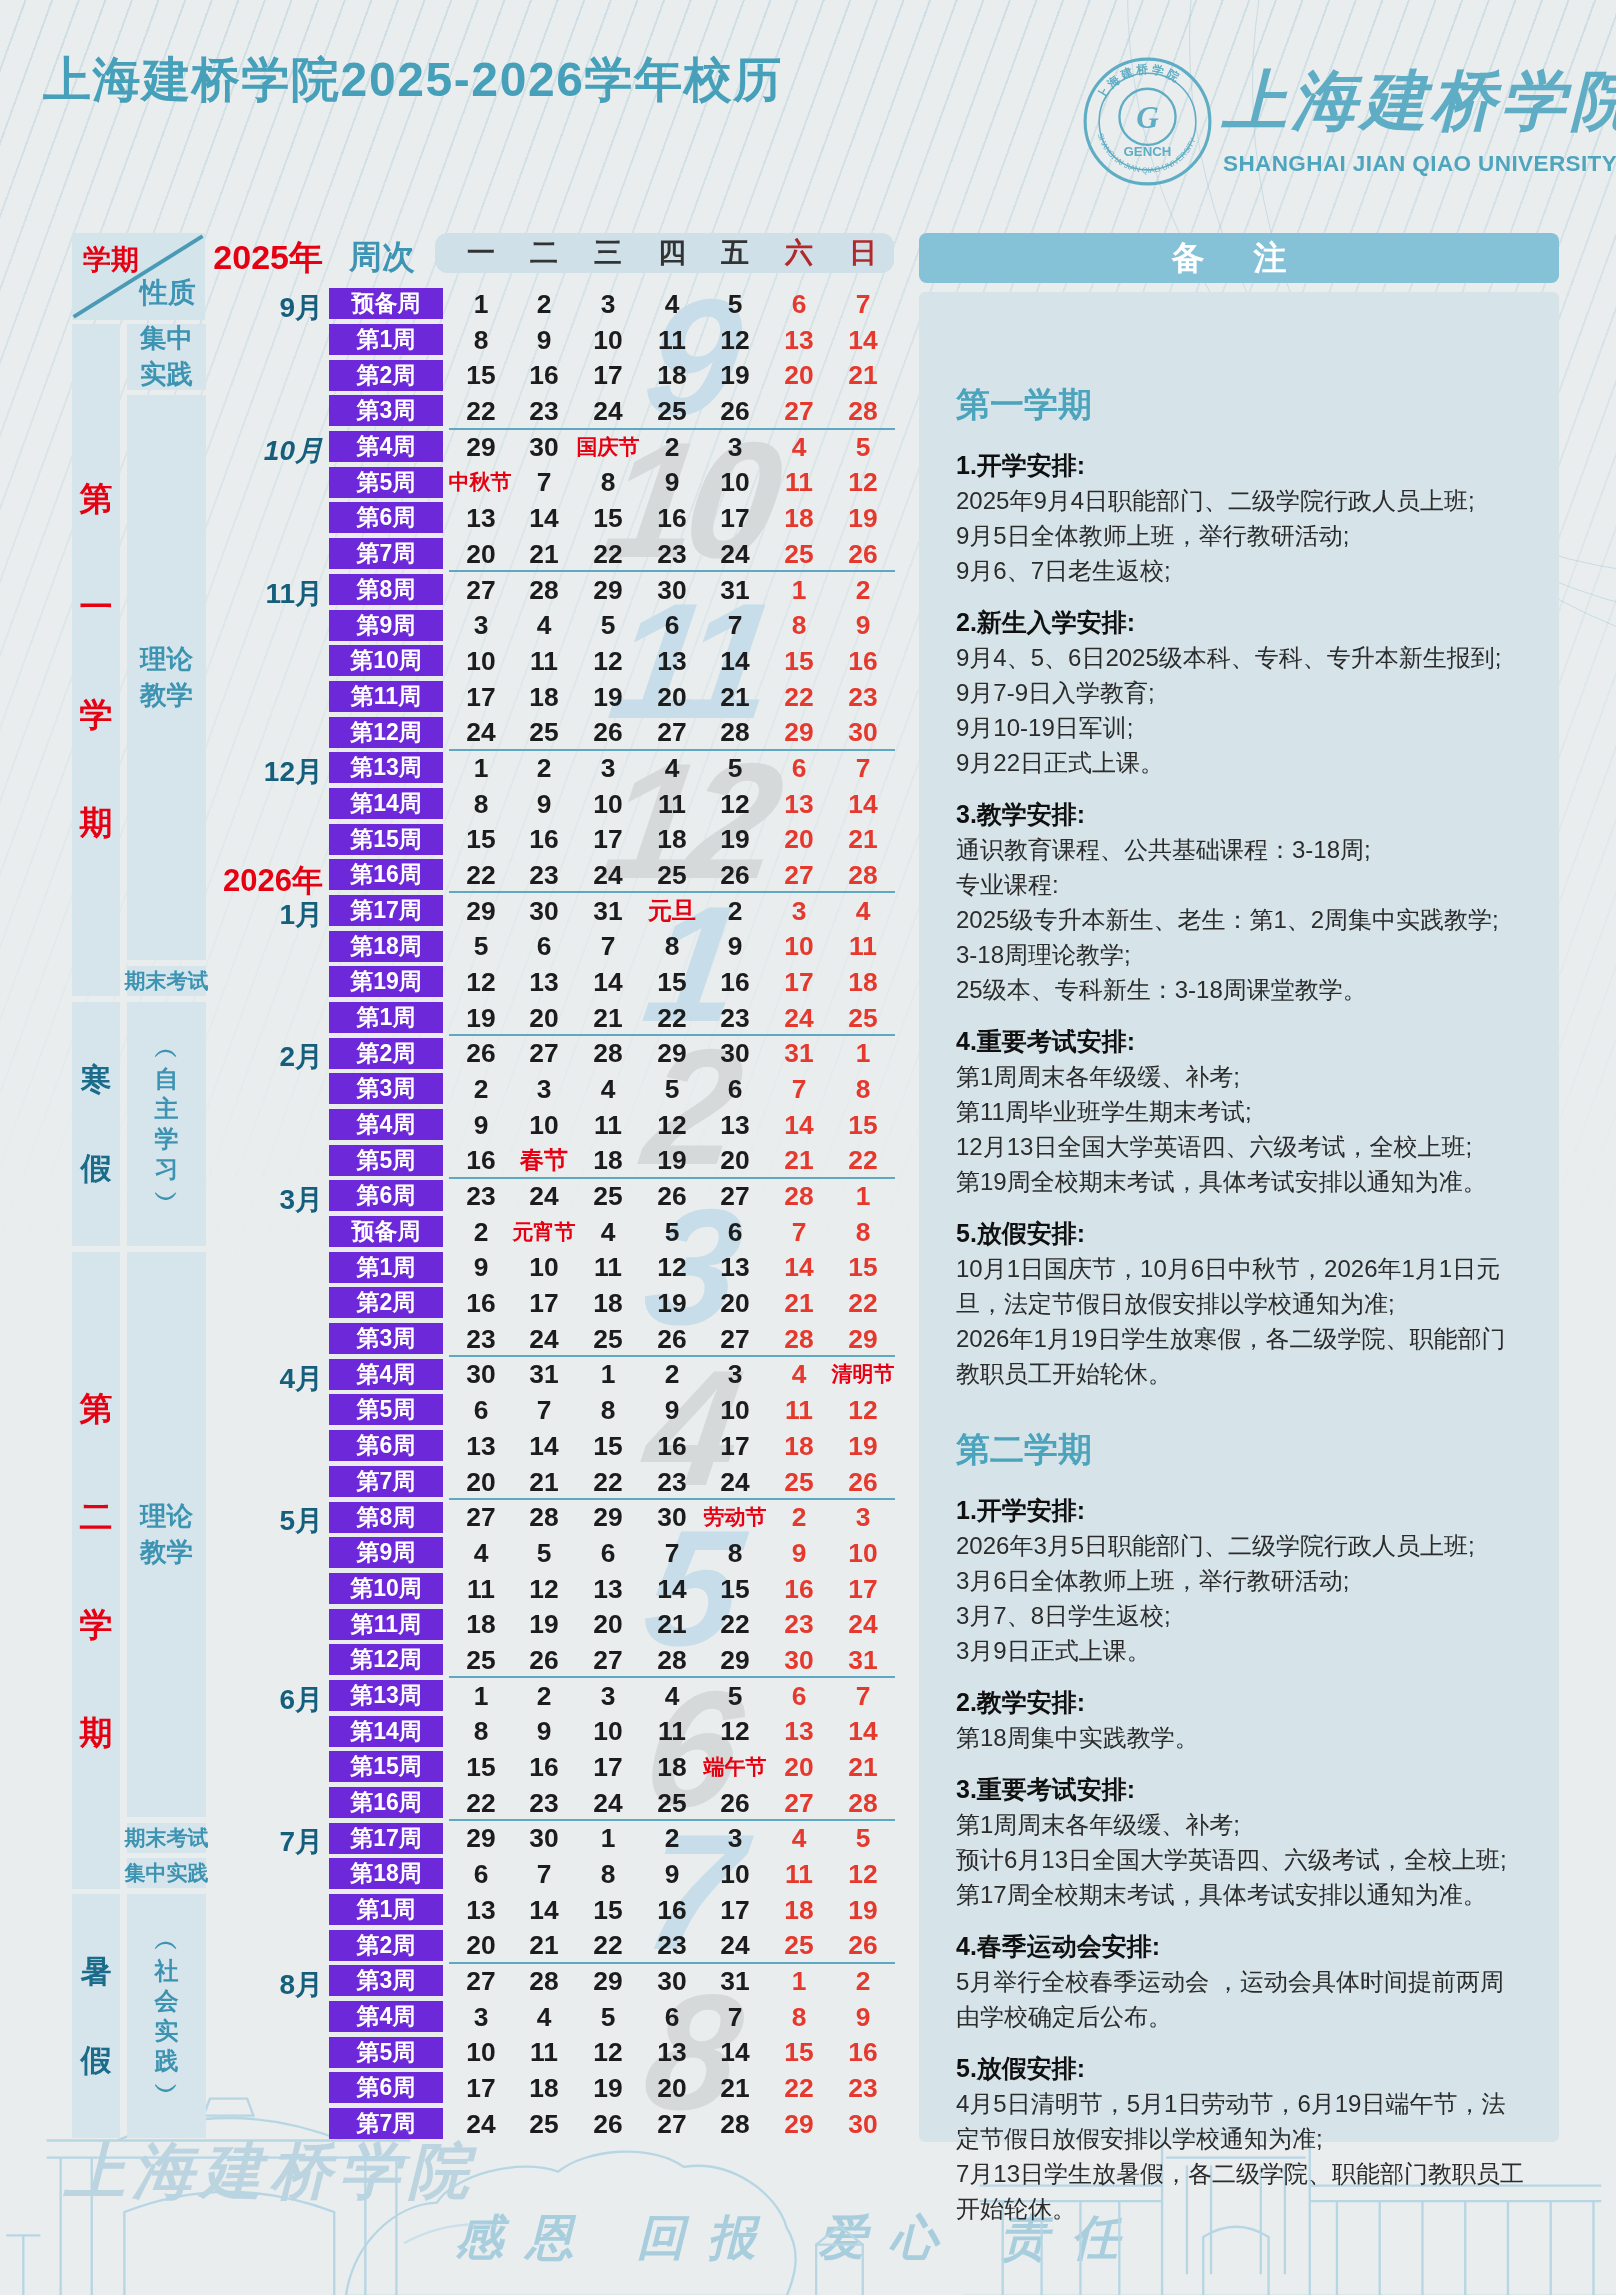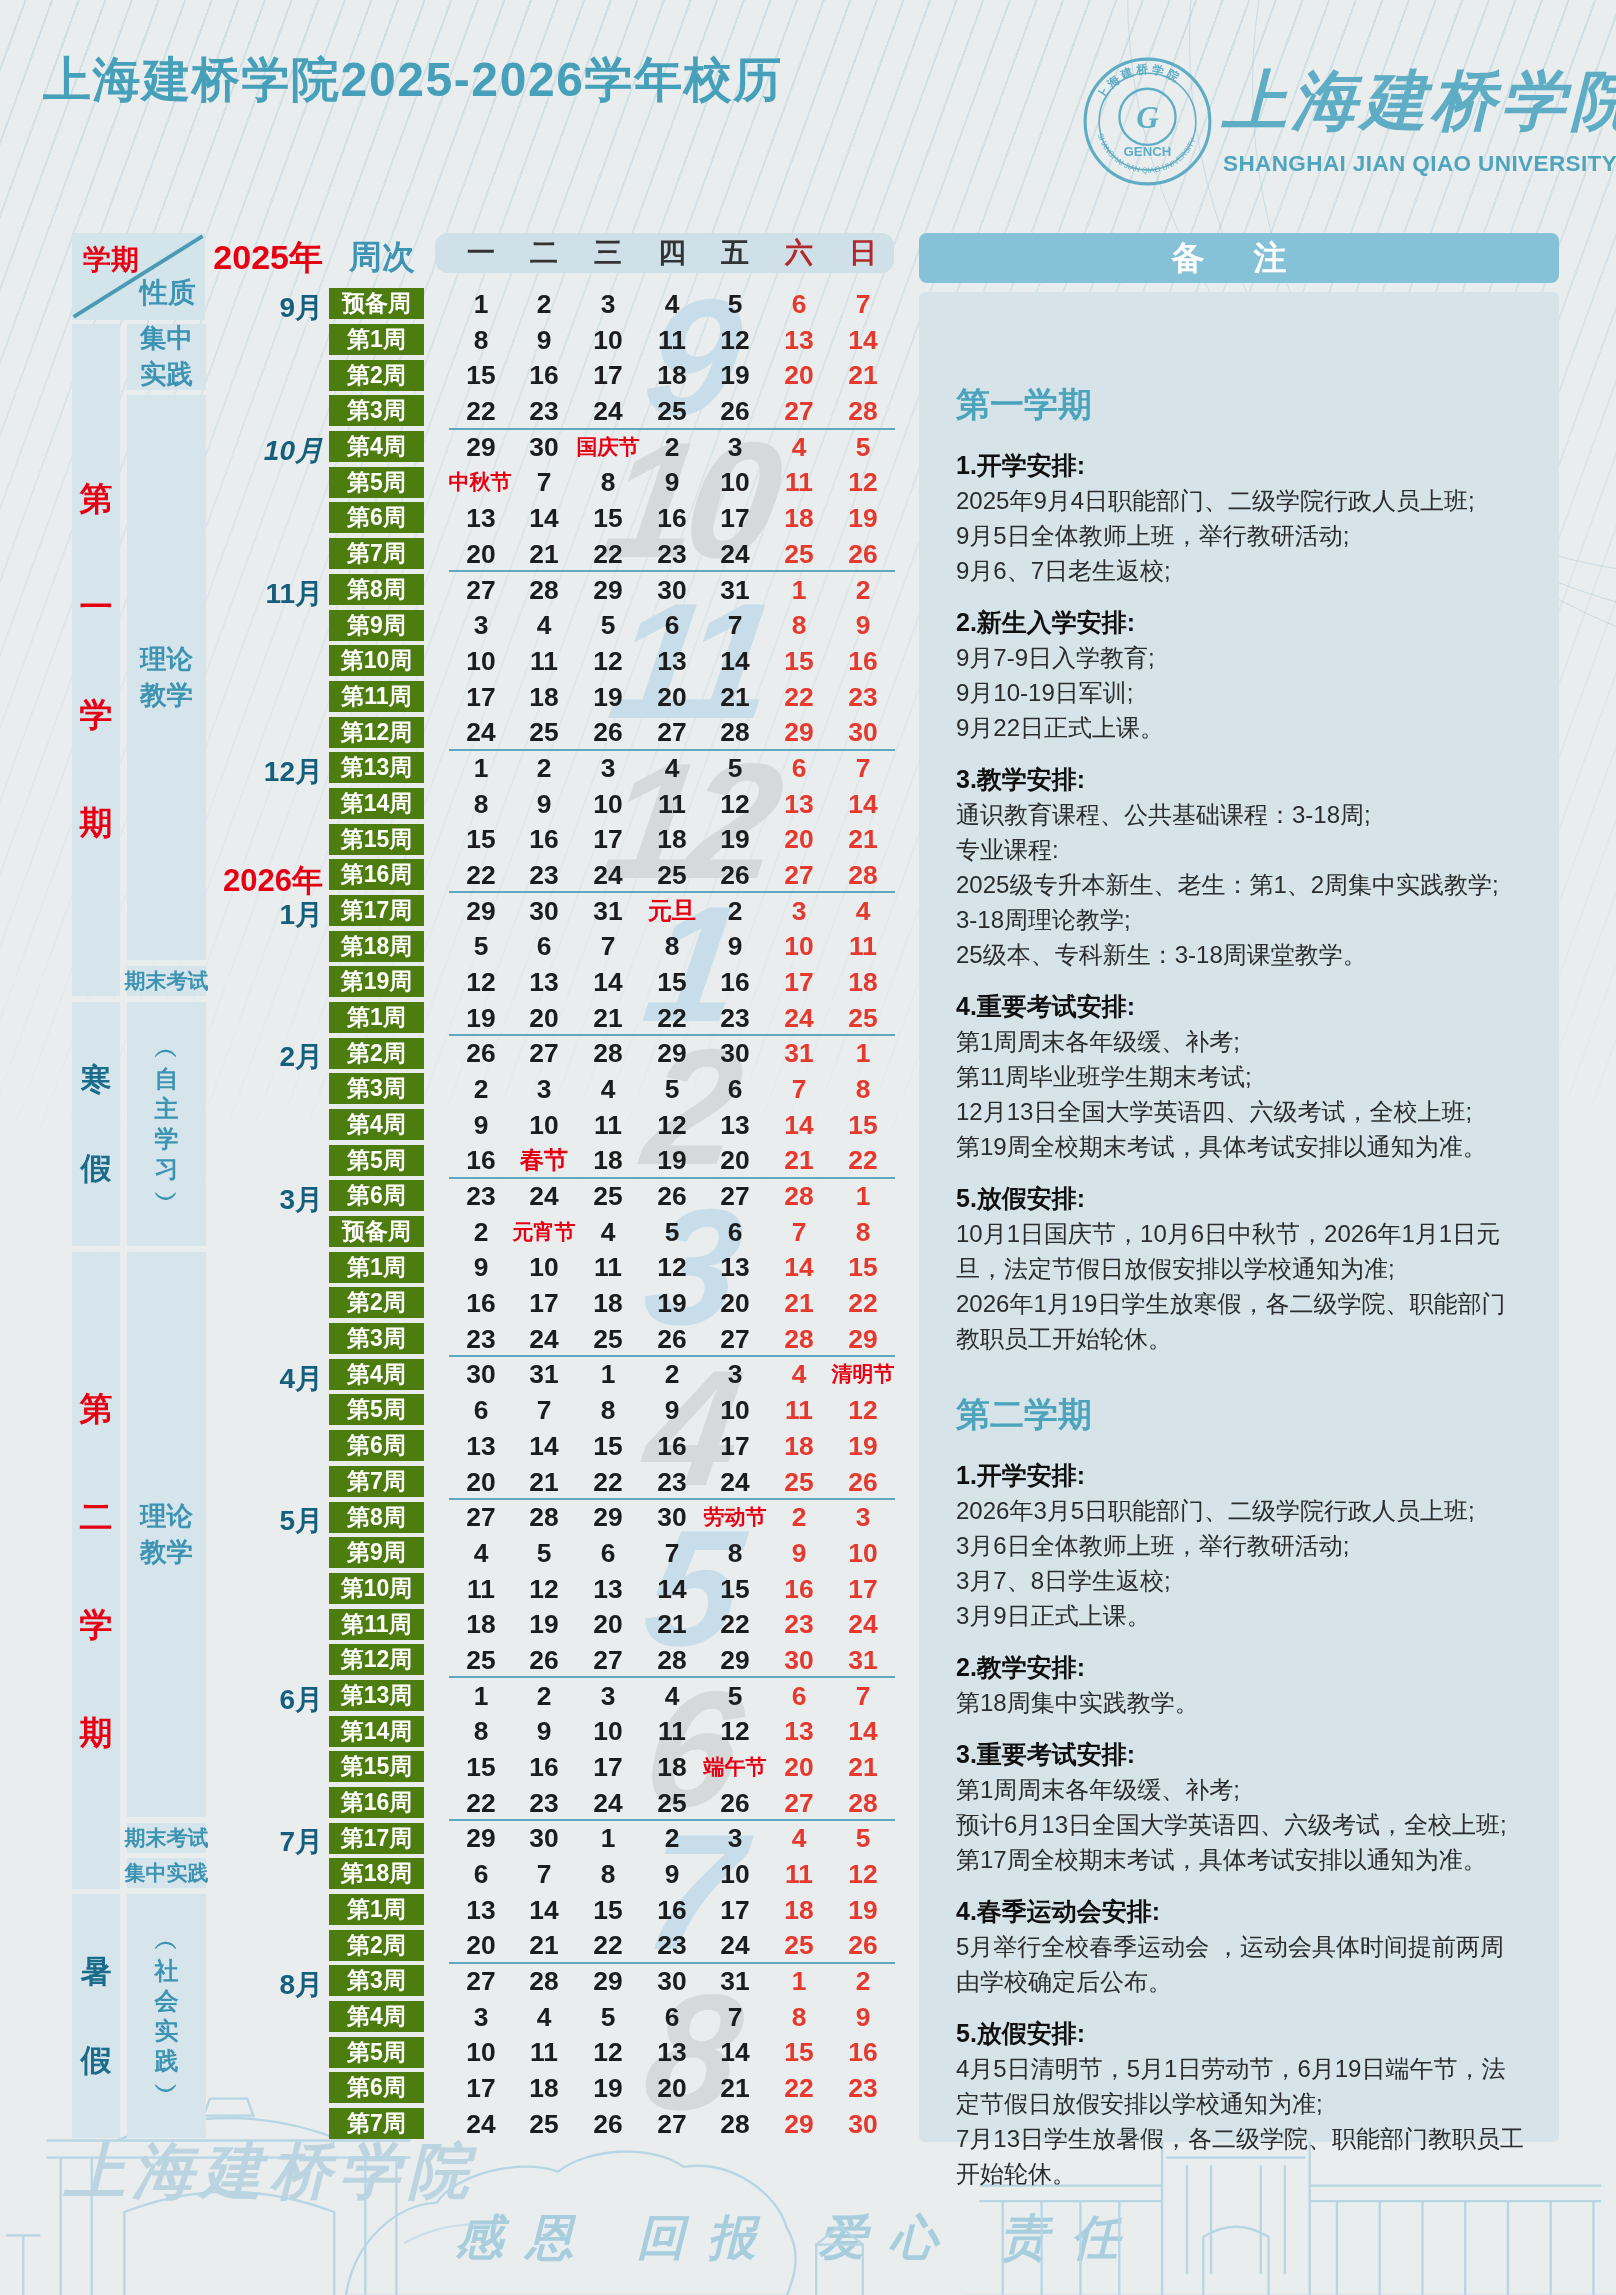--- a/index.html
+++ b/index.html
@@ -29,21 +29,21 @@
   .wkday{position:absolute;top:233px;height:40px;line-height:40px;width:64px;text-align:center;
     font-size:28px;font-weight:700;color:#333;}
   .wkday.wkend{color:#b02a2c;}
   
   #wmarks{position:absolute;inset:0;z-index:0;}
   .wm{position:absolute;transform:translate(-50%,-50%) skewX(-8deg);font-weight:800;font-style:italic;
     font-size:165px;letter-spacing:-11px;line-height:1;}
   #cal{position:absolute;inset:0;z-index:2;}
   .mlabel{position:absolute;width:109px;text-align:right;font-size:28px;font-weight:800;color:#155e7c;}
   .mlabel.yr{font-size:31px;color:#e60012;}
-  .pill{position:absolute;left:329px;width:95px;background:#4d7c0f;color:#fff;text-align:center;
+  .pill{position:absolute;left:329px;width:114px;background:#6d28d9;color:#fff;text-align:center;
     font-weight:700;font-size:23px;}
   .day{position:absolute;text-align:center;font-weight:700;font-size:26.4px;color:#1c1c1c;}
   .day.wkend{color:#e5392e;}
   .day.holiday{color:#e60012;font-weight:800;}
   .sep{position:absolute;height:2.3px;background:#5fa8c2;left:449px;width:446px;}
   
   #boxes{position:absolute;inset:0;z-index:2;}
   .box{position:absolute;background:#d5e5eb;display:flex;flex-direction:column;align-items:center;justify-content:center;}
   .box .ch{line-height:1;}
   .sem .ch{color:#e60012;font-size:33px;font-weight:800;}
@@ -634,20 +634,21 @@
   <div id="note-body">
       <div class="nsec-h">第一学期</div>
       <div class="nblock">
         <div class="nhead">1.开学安排:</div>
         <div class="nline">2025年9月4日职能部门、二级学院行政人员上班;</div>
         <div class="nline">9月5日全体教师上班，举行教研活动;</div>
         <div class="nline">9月6、7日老生返校;</div>
       </div>
       <div class="nblock">
         <div class="nhead">2.新生入学安排:</div>
+        <div class="nline">9月4、5、6日2025级本科、专科、专升本新生报到;</div>
         <div class="nline">9月7-9日入学教育;</div>
         <div class="nline">9月10-19日军训;</div>
         <div class="nline">9月22日正式上课。</div>
       </div>
       <div class="nblock">
         <div class="nhead">3.教学安排:</div>
         <div class="nline">通识教育课程、公共基础课程：3-18周;</div>
         <div class="nline">专业课程:</div>
         <div class="nline">2025级专升本新生、老生：第1、2周集中实践教学; 3-18周理论教学;</div>
         <div class="nline">25级本、专科新生：3-18周课堂教学。</div>

